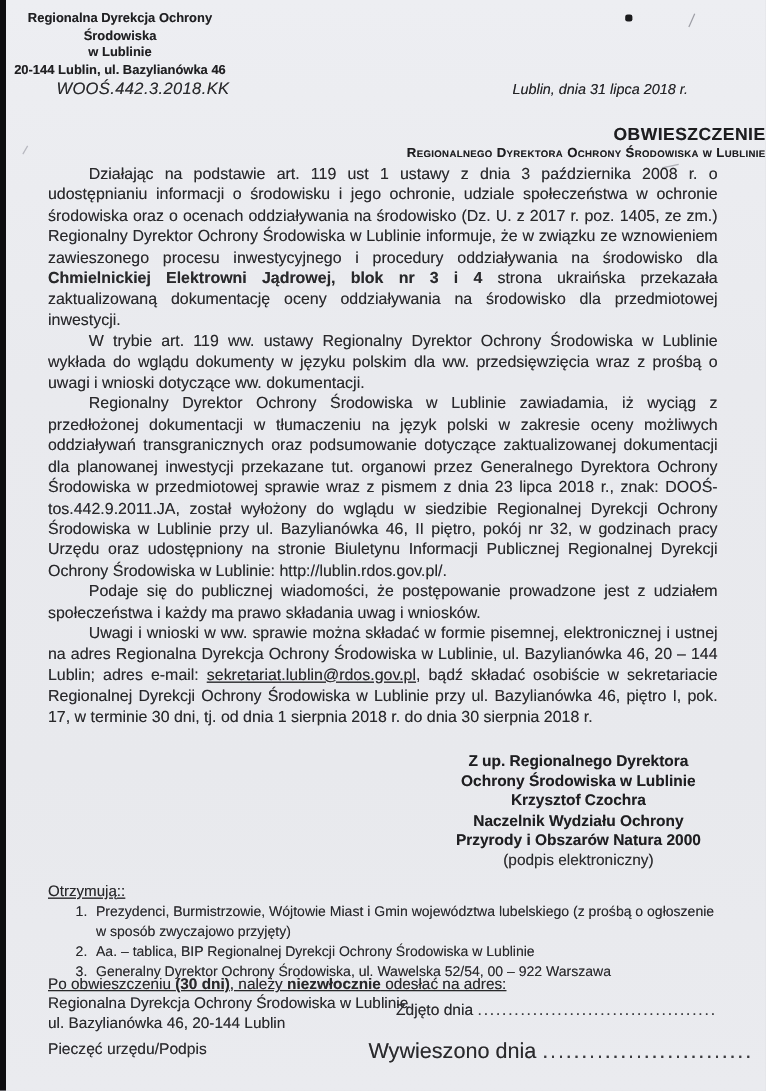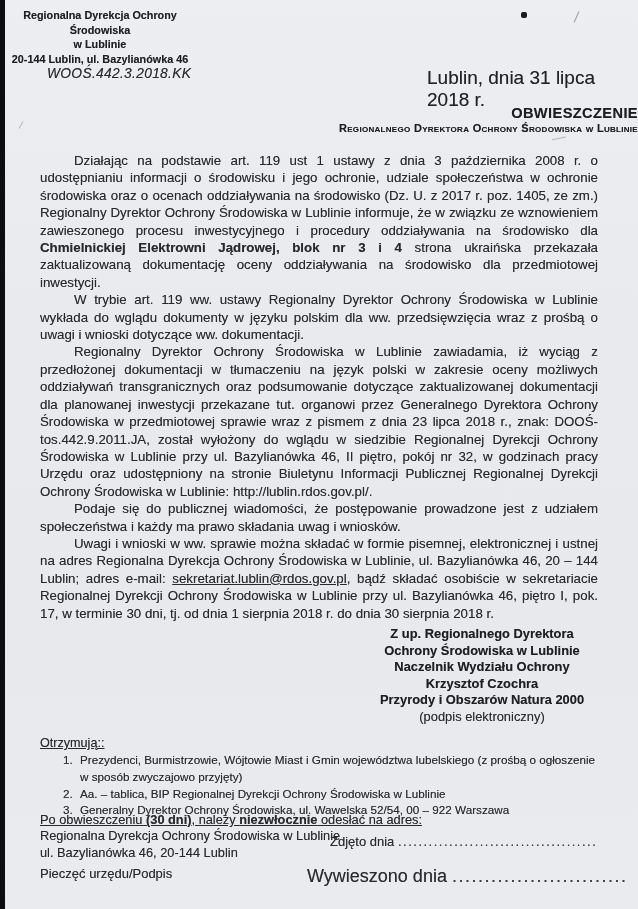--- a/index.html
+++ b/index.html
@@ -23,30 +23,30 @@
 
   .sender{
     position:absolute;left:10px;top:8px;width:180px;
     text-align:center;font-weight:bold;font-size:10.8px;line-height:14.5px;color:#1f1f21;
   }
   .ref{
     position:absolute;left:47px;top:66px;
     font-style:italic;font-size:13.8px;color:#2a2a2c;letter-spacing:.3px;
   }
   .dateline{
-    position:absolute;left:427px;top:67px;font-size:19px;color:#232325;
+    position:absolute;left:427px;top:67px;font-size:12px;color:#232325;font-style:italic;
   }
   .title{
     position:absolute;left:0;top:105px;width:638px;text-align:right;color:#1d1d1f;
   }
   .title .t1{font-size:14.6px;font-weight:bold;letter-spacing:.4px;}
   .title .t2{font-size:11px;font-weight:bold;font-variant:small-caps;letter-spacing:.3px;margin-top:1px;}
 
   .bodytext{
-    position:absolute;left:40px;top:152px;width:558px;
+    position:absolute;left:40px;top:136px;width:558px;
     font-size:13.3px;line-height:17.4px;text-align:justify;color:#29292b;
   }
   .bodytext p{margin:0;text-indent:34px;}
   .b{font-weight:bold;}
   .u{text-decoration:underline;}
 
   .signature{
     position:absolute;left:352px;top:626px;width:260px;
     text-align:center;font-size:12.9px;line-height:16.6px;font-weight:bold;color:#1e1e20;
   }
@@ -99,22 +99,22 @@
     <p><span>Działając na podstawie art. 119 ust 1 ustawy z dnia 3 października 2008 r. o udostępnianiu informacji o środowisku i jego ochronie, udziale społeczeństwa w ochronie środowiska oraz o ocenach oddziaływania na środowisko (Dz. U. z 2017 r. poz. 1405, ze zm.) Regionalny Dyrektor Ochrony Środowiska w Lublinie informuje, że w związku ze wznowieniem zawieszonego procesu inwestycyjnego i procedury oddziaływania na środowisko dla </span><span class="b">Chmielnickiej Elektrowni Jądrowej, blok nr 3 i 4</span><span> strona ukraińska przekazała zaktualizowaną dokumentację oceny oddziaływania na środowisko dla przedmiotowej inwestycji.</span></p>
     <p><span>W trybie art. 119 ww. ustawy Regionalny Dyrektor Ochrony Środowiska w Lublinie wykłada do wglądu dokumenty w języku polskim dla ww. przedsięwzięcia wraz z prośbą o uwagi i wnioski dotyczące ww. dokumentacji.</span></p>
     <p><span>Regionalny Dyrektor Ochrony Środowiska w Lublinie zawiadamia, iż wyciąg z przedłożonej dokumentacji w tłumaczeniu na język polski w zakresie oceny możliwych oddziaływań transgranicznych oraz podsumowanie dotyczące zaktualizowanej dokumentacji dla planowanej inwestycji przekazane tut. organowi przez Generalnego Dyrektora Ochrony Środowiska w przedmiotowej sprawie wraz z pismem z dnia 23 lipca 2018 r., znak: DOOŚ-tos.442.9.2011.JA, został wyłożony do wglądu w siedzibie Regionalnej Dyrekcji Ochrony Środowiska w Lublinie przy ul. Bazylianówka 46, II piętro, pokój nr 32, w godzinach pracy Urzędu oraz udostępniony na stronie Biuletynu Informacji Publicznej Regionalnej Dyrekcji Ochrony Środowiska w Lublinie: http://lublin.rdos.gov.pl/.</span></p>
     <p><span>Podaje się do publicznej wiadomości, że postępowanie prowadzone jest z udziałem społeczeństwa i każdy ma prawo składania uwag i wniosków.</span></p>
     <p><span>Uwagi i wnioski w ww. sprawie można składać w formie pisemnej, elektronicznej i ustnej na adres Regionalna Dyrekcja Ochrony Środowiska w Lublinie, ul. Bazylianówka 46, 20 – 144 Lublin; adres e-mail: </span><span class="u">sekretariat.lublin@rdos.gov.pl</span><span>, bądź składać osobiście w sekretariacie Regionalnej Dyrekcji Ochrony Środowiska w Lublinie przy ul. Bazylianówka 46, piętro I, pok. 17, w terminie 30 dni, tj. od dnia 1 sierpnia 2018 r. do dnia 30 sierpnia 2018 r.</span></p>
   </div>
 
   <div class="signature">
     <div>Z up. Regionalnego Dyrektora</div>
     <div>Ochrony Środowiska w Lublinie</div>
+    <div>Krzysztof Czochra</div>
     <div>Naczelnik Wydziału Ochrony</div>
-    <div>Krzysztof Czochra</div>
     <div>Przyrody i Obszarów Natura 2000</div>
     <div class="note">(podpis elektroniczny)</div>
   </div>
 
   <div class="distribution">
     <p class="head">Otrzymują::</p>
     <ol>
       <li>Prezydenci, Burmistrzowie, Wójtowie Miast i Gmin województwa lubelskiego (z prośbą o ogłoszenie w sposób zwyczajowo przyjęty)</li>
       <li>Aa. – tablica, BIP Regionalnej Dyrekcji Ochrony Środowiska w Lublinie</li>
       <li>Generalny Dyrektor Ochrony Środowiska, ul. Wawelska 52/54, 00 – 922 Warszawa</li>

